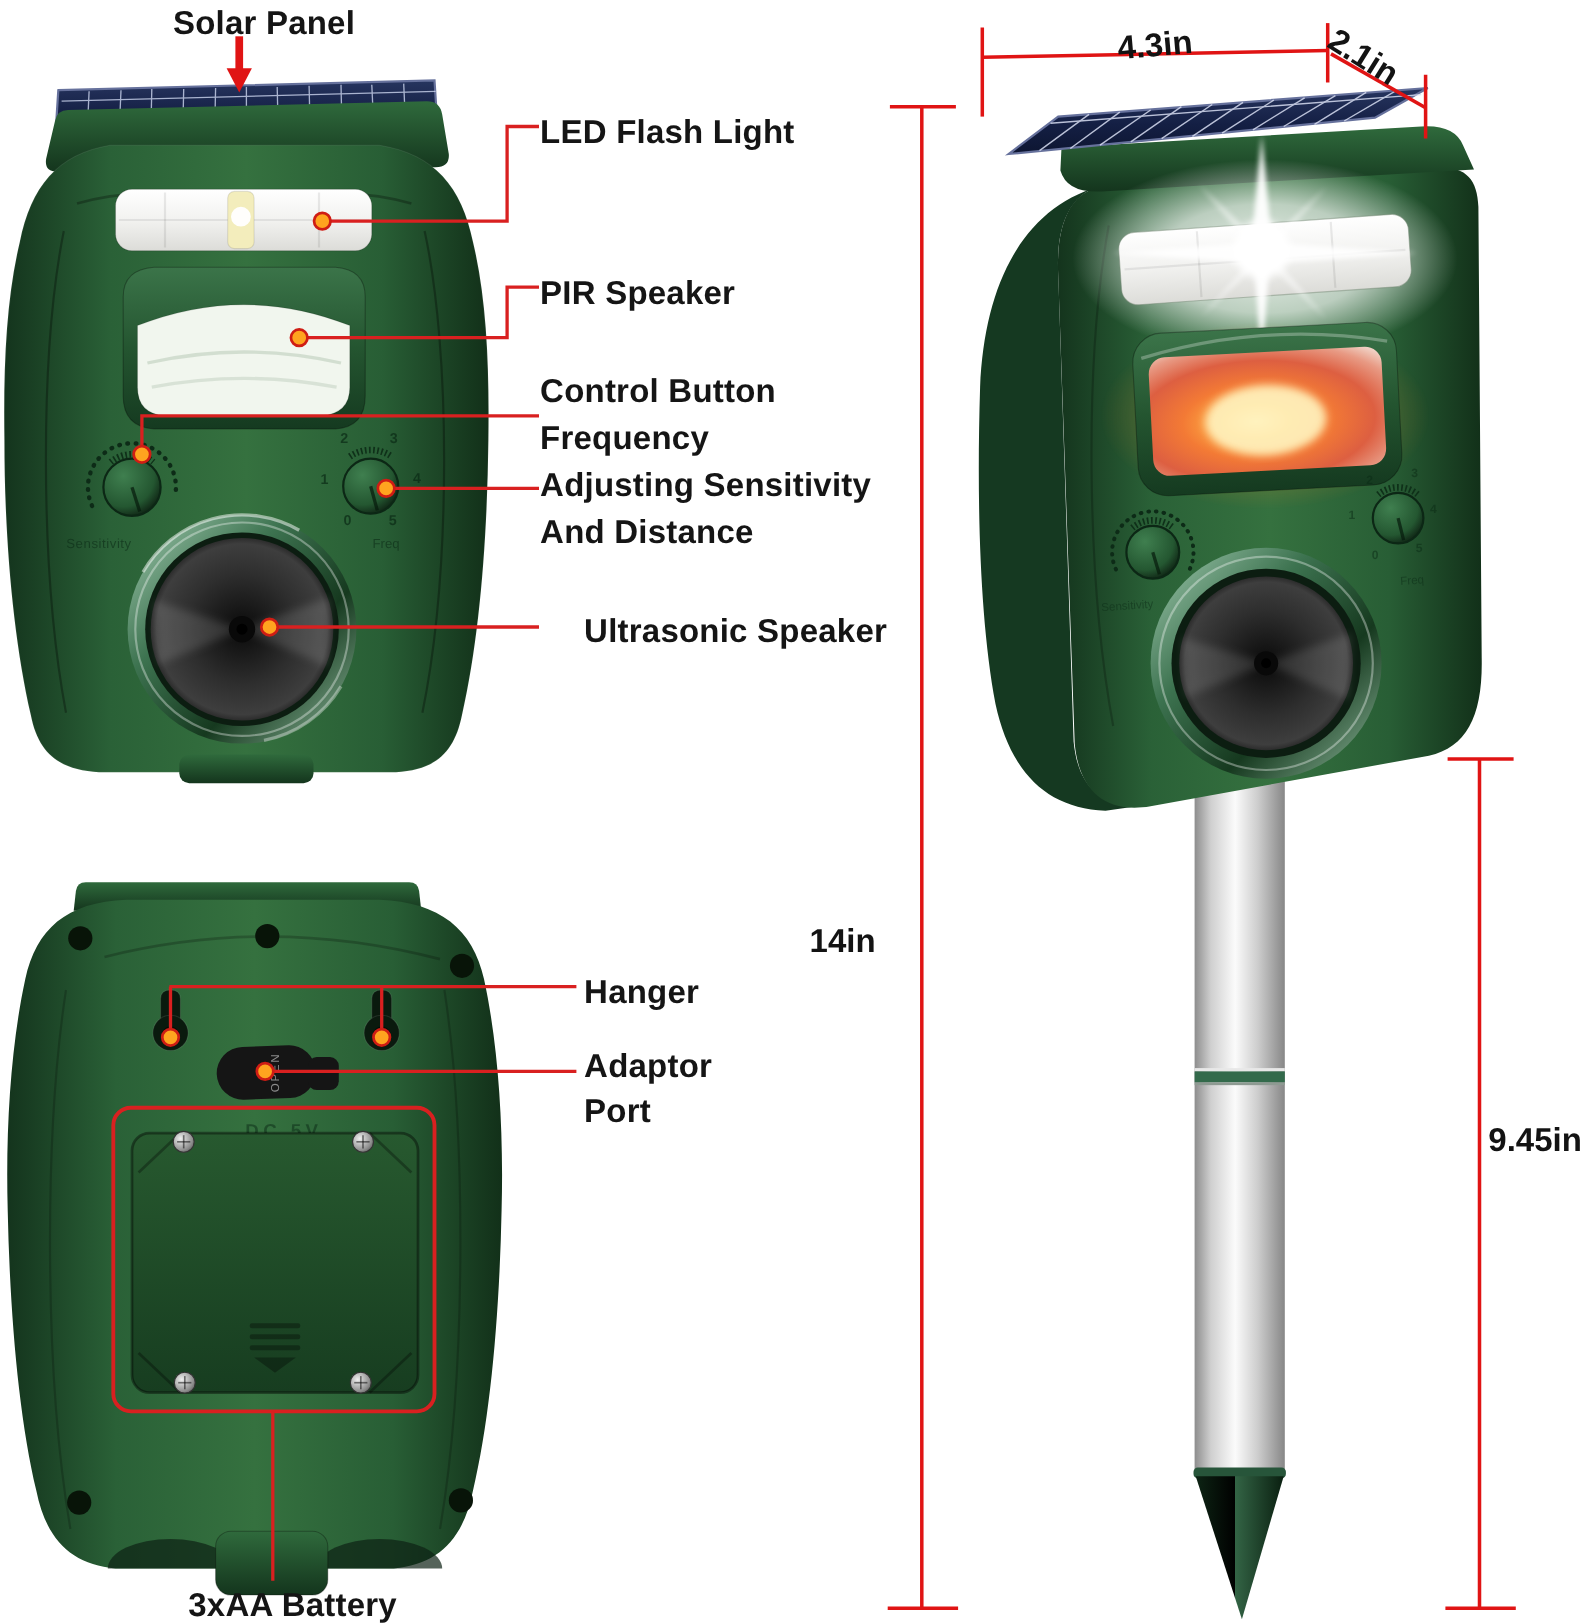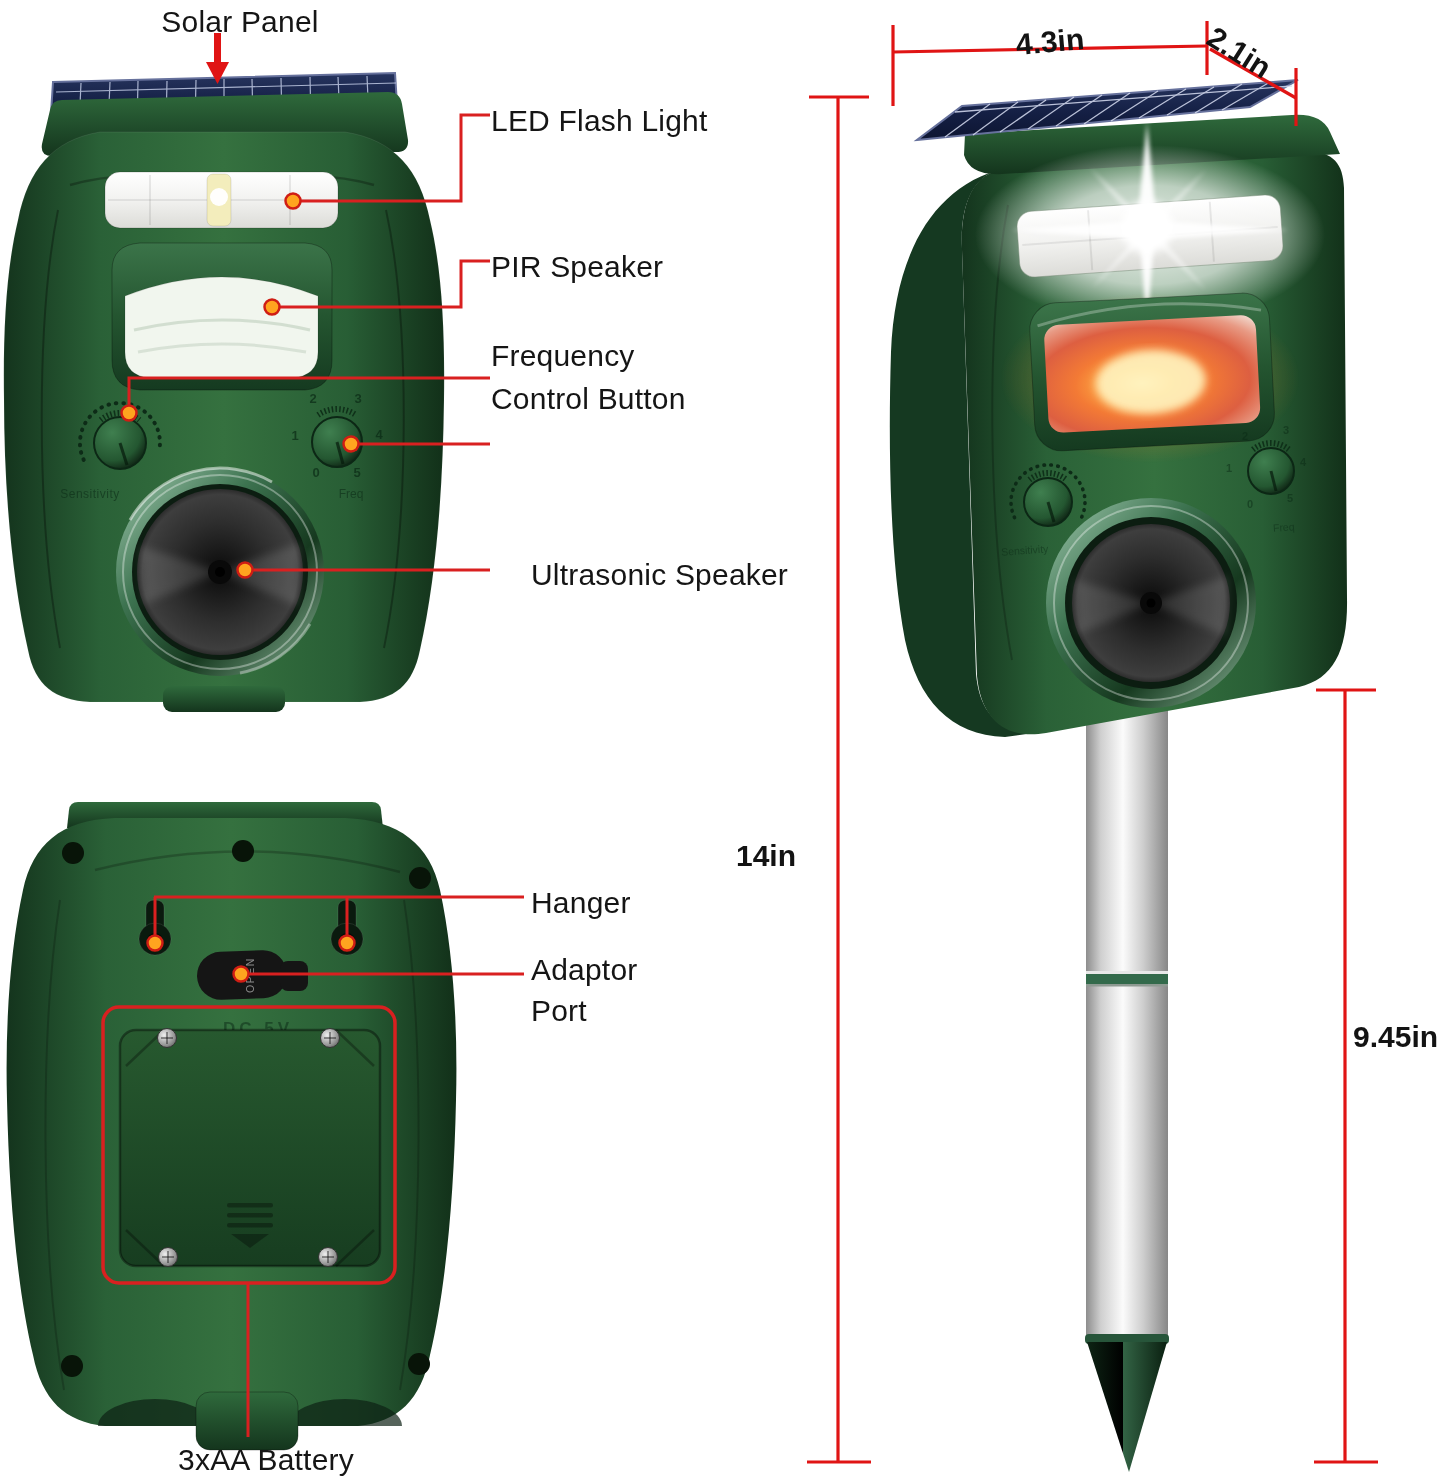--- a/index.html
+++ b/index.html
@@ -1,20 +1,20 @@
 <!DOCTYPE html>
 <html><head>
 <meta charset="utf-8">
 <style>
   html,body{margin:0;padding:0;background:#fff;}
   #canvas{position:relative;width:1445px;height:1476px;background:#ffffff;overflow:hidden;
           font-family:"Liberation Sans",sans-serif;}
   #scene{position:absolute;left:0;top:0;}
   svg text{font-family:"Liberation Sans","DejaVu Sans",sans-serif;}
-  .lbl{position:absolute;font-weight:400;font-size:30px;color:#151515;line-height:43px;
+  .lbl{position:absolute;font-weight:700;font-size:30px;color:#151515;line-height:43px;
        white-space:nowrap;letter-spacing:.2px;}
   .lbl .ln{display:block;}
   .dim{position:absolute;font-weight:600;font-size:30px;color:#131313;white-space:nowrap;}
 </style>
 </head>
 <body>
 
 <div id="canvas">
 
 <svg id="scene" width="1445" height="1476" viewBox="0 0 1445 1476">
@@ -384,24 +384,28 @@
   </g>
 </svg>
 
 <div class="lbl" style="left:150px;top:0;width:180px;text-align:center;"><span>Solar Panel</span></div>
 
 <div class="lbl" style="left:491px;top:99px;"><span>LED Flash Light</span></div>
 
 <div class="lbl" style="left:491px;top:245px;"><span>PIR Speaker</span></div>
 
 <div class="lbl" style="left:491px;top:334px;">
+  <span class="ln">Control Button</span>
   <span class="ln">Frequency</span>
-  <span class="ln">Control Button</span>
 </div>
 
+<div class="lbl" style="left:491px;top:420px;">
+  <span class="ln">Adjusting Sensitivity</span>
+  <span class="ln">And Distance</span>
+</div>
 
 <div class="lbl" style="left:491px;top:553px;margin-left:40px;"><span>Ultrasonic Speaker</span></div>
 
 <div class="lbl" style="left:531px;top:881px;"><span>Hanger</span></div>
 
 <div class="lbl" style="left:531px;top:949px;line-height:41px;">
   <span class="ln">Adaptor</span>
   <span class="ln">Port</span>
 </div>
 

